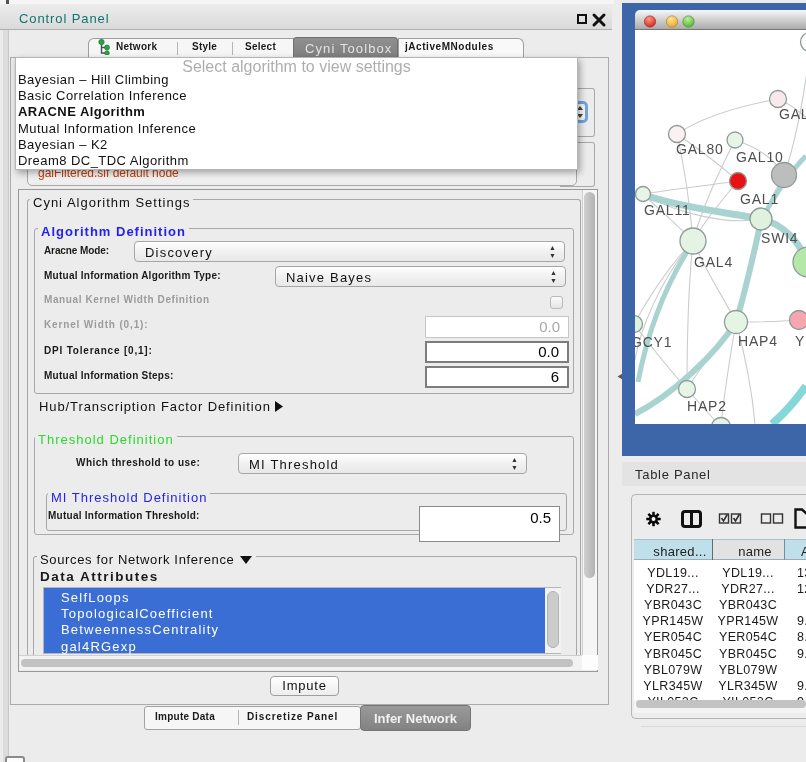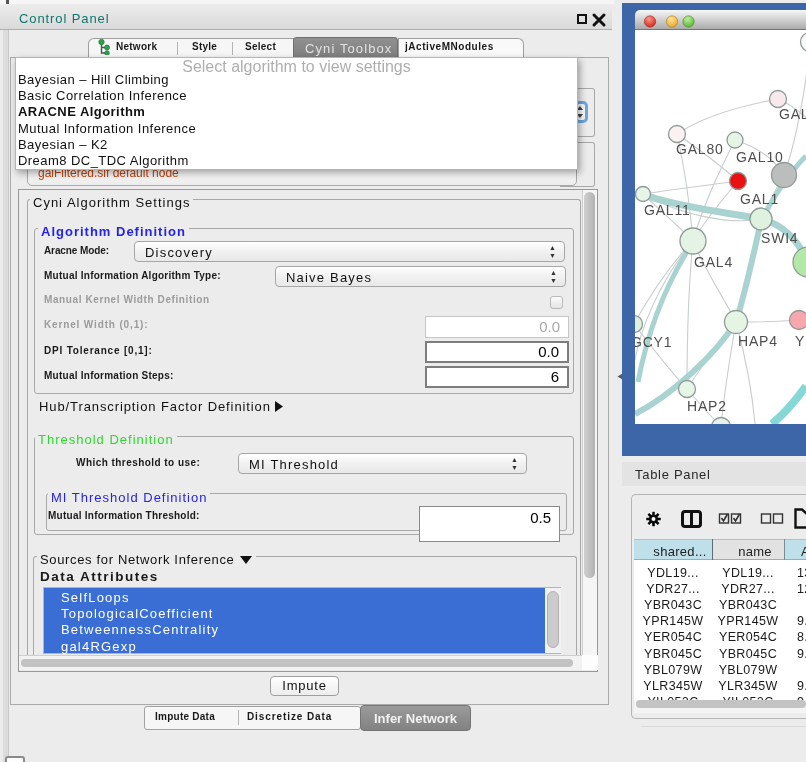--- a/index.html
+++ b/index.html
@@ -133,21 +133,21 @@
 <div class="abs" style="left:61px;top:590px;font-size:13px;letter-spacing:1.2px;color:#fff;line-height:16.2px;">SelfLoops<br>TopologicalCoefficient<br>BetweennessCentrality<br>gal4RGexp</div>
 <div class="abs" style="left:545px;top:588px;width:16px;height:65px;background:#f2f2f2;"></div>
 <div class="abs" style="left:547px;top:591px;width:12px;height:57px;background:#cccccc;border:1px solid #b2b2b2;border-radius:6px;"></div>
 
 <div class="abs" style="left:270px;top:676px;width:69px;height:20px;background:linear-gradient(#ffffff,#ededed);border:1px solid #9f9f9f;border-radius:4px;text-align:center;font-size:13px;letter-spacing:0.8px;line-height:18px;color:#111;">Impute</div>
 
 <div class="abs" style="left:144px;top:706px;width:217px;height:24px;background:#f6f6f6;border:1px solid #a2a2a2;border-radius:3px;"></div>
 <div class="abs" style="left:238px;top:710px;width:1px;height:15px;background:#b5b5b5;"></div>
 <div class="abs" style="left:360px;top:705px;width:111px;height:26px;background:linear-gradient(#9a9a9a,#828282);border:1px solid #757575;border-radius:4px;"></div>
 <div class="abs lbl" style="left:155px;top:711px;letter-spacing:0.25px;">Impute Data</div>
-<div class="abs lbl" style="left:247px;top:711px;letter-spacing:0.9px;">Discretize Data</div>
+<div class="abs lbl" style="left:247px;top:711px;letter-spacing:0.9px;">Discretize Panel</div>
 <div class="abs" style="left:374px;top:711px;font-size:13px;font-weight:700;color:#f2f2f2;">Infer Network</div>
 
 <div class="abs" style="left:5px;top:756px;width:20px;height:12px;border:2.5px solid #8a8a8a;border-radius:3px;background:#fdfdfd;"></div>
 
 <svg class="abs" style="left:617px;top:373px;" width="6" height="7" viewBox="0 0 6 7">
     <path d="M5.5 0.5 L0.5 3.5 L5.5 6.5 Z" fill="#5a5a5a"></path>
   </svg>
 
 <div class="abs" style="left:622px;top:3px;width:184px;height:453px;background:#3d66a8;"></div>
 <div class="abs" style="left:635px;top:10px;width:171px;height:20px;background:linear-gradient(#f7f7f7,#ababab);border-bottom:1px solid #757575;border-radius:5px 0 0 0;"></div>

